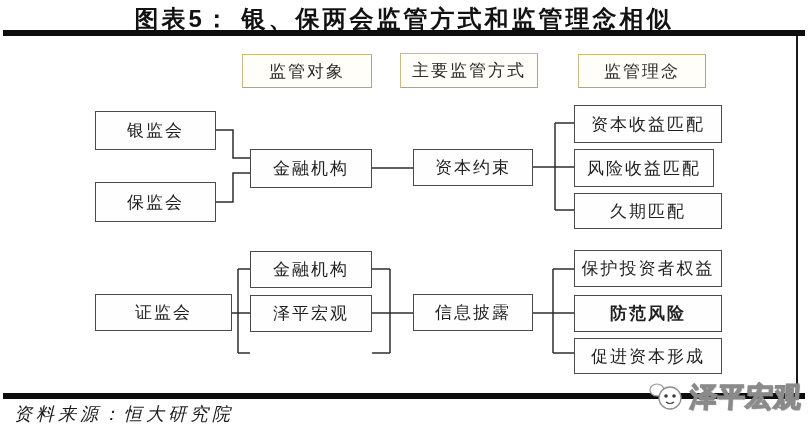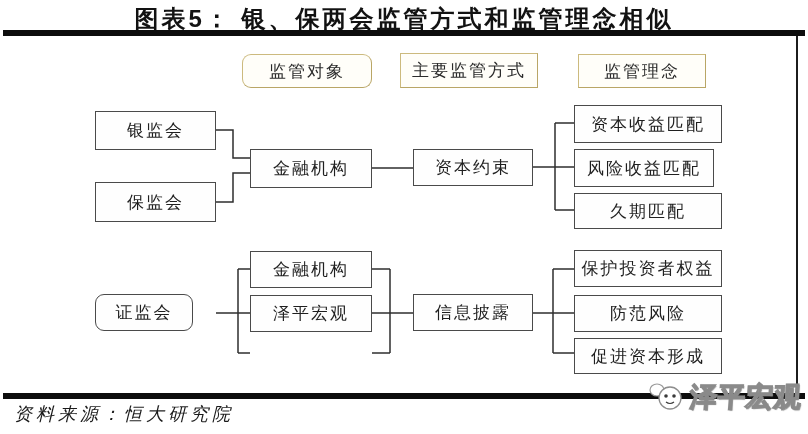--- a/index.html
+++ b/index.html
@@ -88,38 +88,38 @@
       <path d="M390,269 V353"></path>
       <path d="M390,313 H413"></path>
       <path d="M533,313 H553"></path>
       <path d="M553,269 V353"></path>
       <path d="M553,269 H574"></path>
       <path d="M553,313 H574"></path>
       <path d="M553,353 H574"></path>
     </g>
   </svg>
 
-  <div class="hbox" style="left:242px; top:54px; width:130px; height:34px;border-radius:9px;">监管对象</div>
+  <div class="hbox" style="left:242px; top:54px; width:130px; height:34px;">监管对象</div>
   <div class="hbox" style="left:400px; top:53px; width:138px; height:35px;">主要监管方式</div>
   <div class="hbox" style="left:578px; top:54px; width:128px; height:34px;">监管理念</div>
 
   <div class="dbox" style="left:95px; top:111px; width:121px; height:39px;">银监会</div>
   <div class="dbox" style="left:95px; top:182px; width:121px; height:40px;">保监会</div>
   <div class="dbox" style="left:250px; top:149px; width:122px; height:39px;">金融机构</div>
   <div class="dbox" style="left:413px; top:149px; width:120px; height:37px;">资本约束</div>
   <div class="dbox" style="left:574px; top:105px; width:148px; height:38px;">资本收益匹配</div>
   <div class="dbox" style="left:574px; top:149px; width:140px; height:38px;">风险收益匹配</div>
   <div class="dbox" style="left:574px; top:193px; width:148px; height:36px;">久期匹配</div>
 
-  <div class="dbox" style="left:95px; top:294px; width:98px; height:37px;border-radius:9px;">证监会</div>
+  <div class="dbox" style="left:95px; top:294px; width:137px; height:37px;">证监会</div>
   <div class="dbox" style="left:250px; top:251px; width:122px; height:37px;">金融机构</div>
   <div class="dbox" style="left:250px; top:295px; width:122px; height:37px;">泽平宏观</div>
   <div class="dbox" style="left:413px; top:294px; width:120px; height:37px;">信息披露</div>
   <div class="dbox" style="left:574px; top:250px; width:148px; height:37px;">保护投资者权益</div>
-  <div class="dbox" style="left:574px; top:295px; width:148px; height:37px;">防范风险</div>
+  <div class="dbox" style="left:574px; top:295px; width:148px; height:37px;font-weight:bold;">防范风险</div>
   <div class="dbox" style="left:574px; top:338px; width:148px; height:36px;">促进资本形成</div>
 
   <div class="rule-bottom"></div>
 
   <div class="source-note">资料来源：恒大研究院</div>
 
   <div class="watermark">
     <svg class="wm-icon" width="38" height="34" viewBox="0 0 38 34">
       <ellipse cx="9" cy="10" rx="7" ry="6" fill="#ffffff" stroke="#9a9a9a" stroke-width="1.2"></ellipse>
       <circle cx="22" cy="18" r="11" fill="#ffffff" stroke="#8d8d8d" stroke-width="1.3"></circle>

